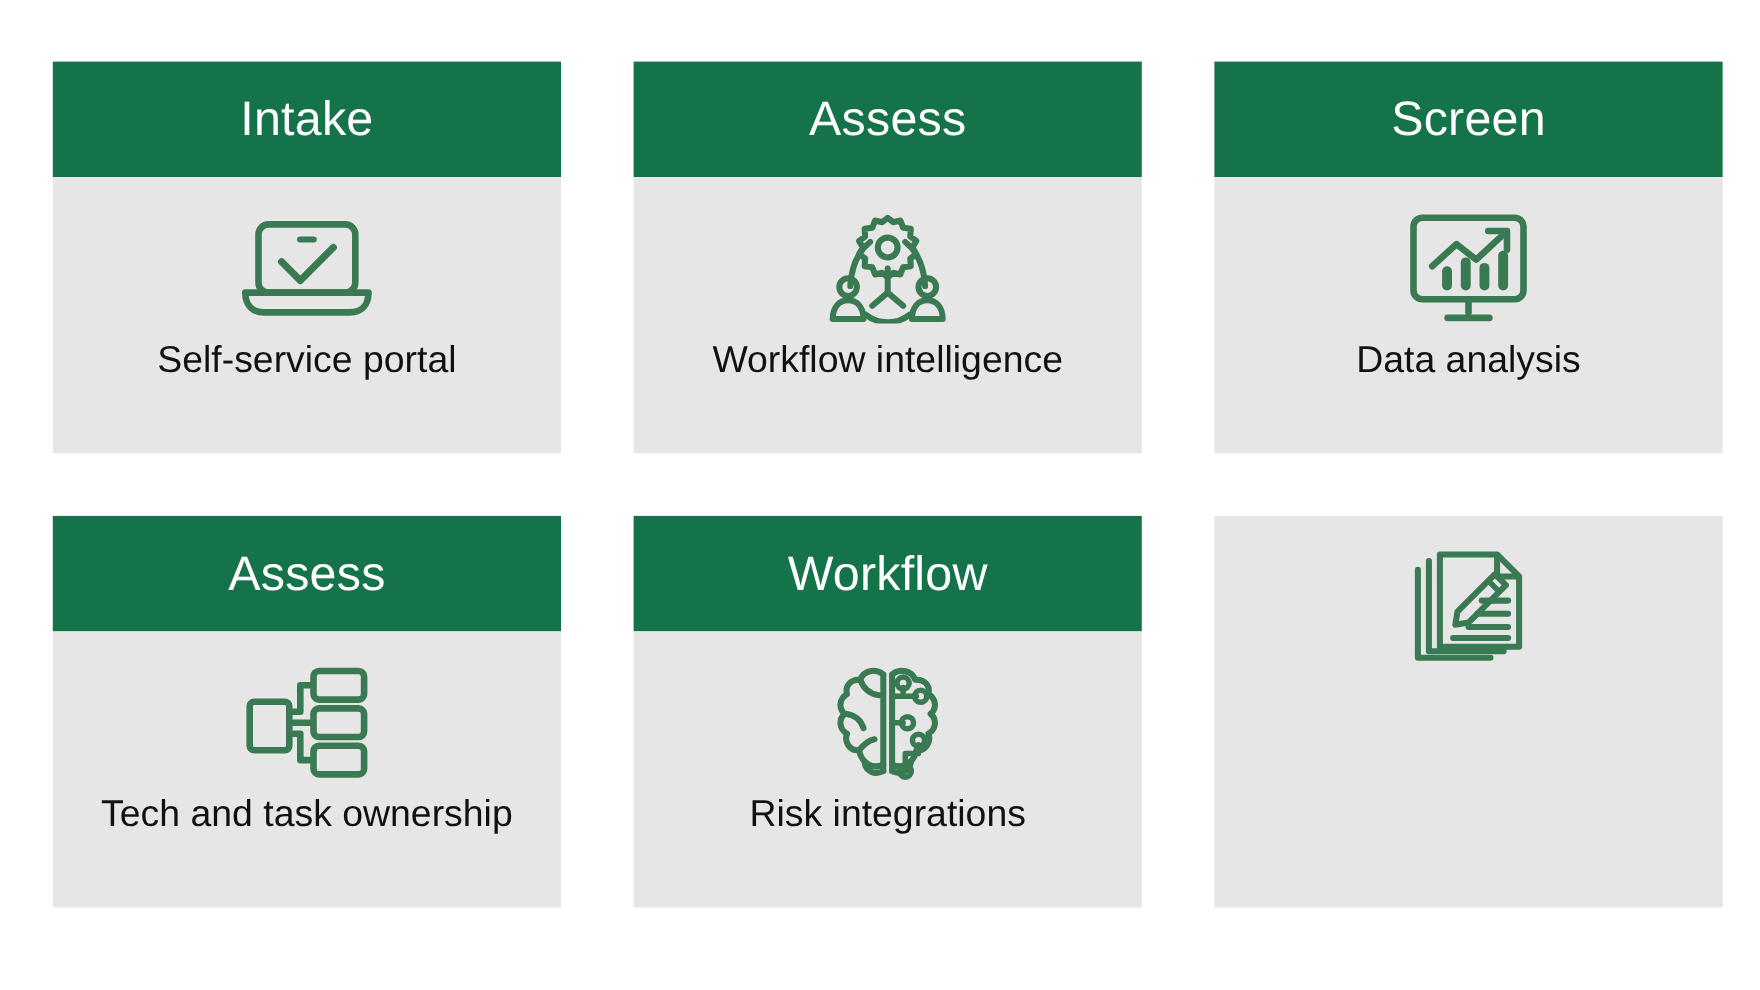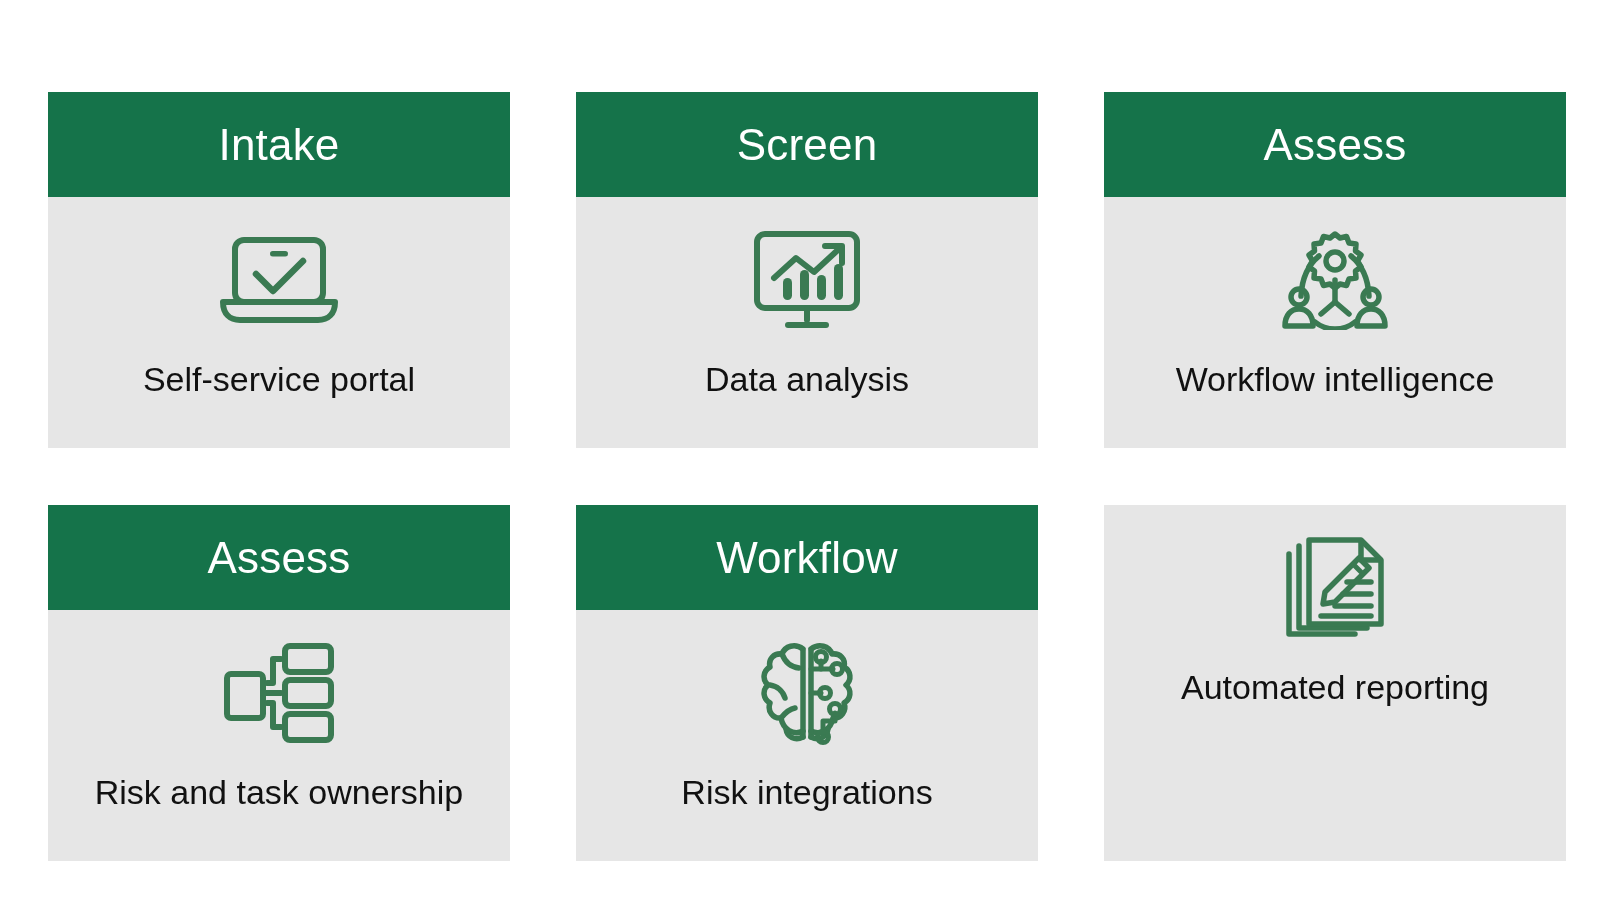--- a/index.html
+++ b/index.html
@@ -12,21 +12,21 @@
     background: #ffffff;
     font-family: "Liberation Sans", sans-serif;
     overflow: hidden;
   }
 
   .board {
     position: relative;
     width: 1600px;
     height: 900px;
     box-sizing: border-box;
-    padding: 92px 48px 60px 48px;
+    padding: 56px 48px 60px 48px;
   }
 
   .grid {
     display: grid;
     grid-template-columns: repeat(3, 462px);
     grid-template-rows: repeat(2, 356px);
     column-gap: 66px;
     row-gap: 57px;
   }
 
@@ -70,21 +70,21 @@
     display: flex;
     align-items: center;
     justify-content: center;
   }
 
   .icon-wrap svg {
     display: block;
   }
 
   .card-label {
-    margin-top: 22px;
+    margin-top: 6px;
     color: #111111;
     font-size: 34px;
     font-weight: 400;
     line-height: 1.1;
     text-align: center;
     padding: 0 8px;
     white-space: nowrap;
     font-family: "Liberation Sans", sans-serif;
   }
 </style>
@@ -101,20 +101,50 @@
       <div class="card-body">
         <span class="icon-wrap">
           <svg width="122" height="96" viewBox="0 0 122 96" fill="none" xmlns="http://www.w3.org/2000/svg">
             <rect x="17" y="8" width="88" height="62" rx="9" stroke="#3a7a52" stroke-width="6"></rect>
             <rect x="52" y="19" width="18" height="5.5" rx="2.75" fill="#3a7a52"></rect>
             <path d="M38 42 L55 59 L85 29" stroke="#3a7a52" stroke-width="6.5" stroke-linecap="round" stroke-linejoin="round"></path>
             <path d="M5 70 H117 C117 82 110 88 100 88 H22 C12 88 5 82 5 70 Z" stroke="#3a7a52" stroke-width="6" stroke-linejoin="round"></path>
           </svg>
         </span>
         <span class="card-label">Self-service portal</span>
+      </div>
+    </div>
+
+    <div class="card">
+      <div class="card-header">
+        <span class="card-title">Assess</span>
+      </div>
+      <div class="card-body">
+        <span class="icon-wrap">
+          <svg width="116" height="100" viewBox="0 0 116 100" fill="none" xmlns="http://www.w3.org/2000/svg">
+
+            <path d="M58 4 L63 8 L69.5 6.5 L72 13 L79 14 L78.5 21 L84 25 L80.5 31 L84 37 L78.5 41 L79 48 L72 49 L69.5 55.5 L63 54 L58 58 L53 54 L46.5 55.5 L44 49 L37 48 L37.5 41 L32 37 L35.5 31 L32 25 L37.5 21 L37 14 L44 13 L46.5 6.5 L53 8 Z" stroke="#3a7a52" stroke-width="5.5" stroke-linejoin="round"></path>
+            <circle cx="58" cy="31" r="9" stroke="#3a7a52" stroke-width="5.5"></circle>
+
+            <path d="M24 66 C25 48 32 34 42 26" stroke="#3a7a52" stroke-width="5.5" stroke-linecap="round"></path>
+            <path d="M92 66 C91 48 84 34 74 26" stroke="#3a7a52" stroke-width="5.5" stroke-linecap="round"></path>
+            <path d="M38 92 C44 97 52 99 58 99 C64 99 72 97 78 92" stroke="#3a7a52" stroke-width="5.5" stroke-linecap="round"></path>
+
+            <path d="M58 50 V72" stroke="#3a7a52" stroke-width="5.5" stroke-linecap="round"></path>
+            <path d="M58 72 L44 84" stroke="#3a7a52" stroke-width="5.5" stroke-linecap="round"></path>
+            <path d="M58 72 L72 84" stroke="#3a7a52" stroke-width="5.5" stroke-linecap="round"></path>
+
+            <circle cx="22" cy="67" r="8" stroke="#3a7a52" stroke-width="5.5"></circle>
+            <path d="M8 96 C8 85 14 79 22 79 C30 79 36 85 36 96 Z" stroke="#3a7a52" stroke-width="5.5" stroke-linejoin="round"></path>
+
+            <circle cx="94" cy="67" r="8" stroke="#3a7a52" stroke-width="5.5"></circle>
+            <path d="M80 96 C80 85 86 79 94 79 C102 79 108 85 108 96 Z" stroke="#3a7a52" stroke-width="5.5" stroke-linejoin="round"></path>
+          </svg>
+        </span>
+        <span class="card-label">Workflow intelligence</span>
       </div>
     </div>
 
     <div class="card">
       <div class="card-header">
         <span class="card-title">Screen</span>
       </div>
       <div class="card-body">
         <span class="icon-wrap">
           <svg width="110" height="100" viewBox="0 0 110 100" fill="none" xmlns="http://www.w3.org/2000/svg">
@@ -132,61 +162,31 @@
         <span class="card-label">Data analysis</span>
       </div>
     </div>
 
     <div class="card">
       <div class="card-header">
         <span class="card-title">Assess</span>
       </div>
       <div class="card-body">
         <span class="icon-wrap">
-          <svg width="116" height="100" viewBox="0 0 116 100" fill="none" xmlns="http://www.w3.org/2000/svg">
-
-            <path d="M58 4 L63 8 L69.5 6.5 L72 13 L79 14 L78.5 21 L84 25 L80.5 31 L84 37 L78.5 41 L79 48 L72 49 L69.5 55.5 L63 54 L58 58 L53 54 L46.5 55.5 L44 49 L37 48 L37.5 41 L32 37 L35.5 31 L32 25 L37.5 21 L37 14 L44 13 L46.5 6.5 L53 8 Z" stroke="#3a7a52" stroke-width="5.5" stroke-linejoin="round"></path>
-            <circle cx="58" cy="31" r="9" stroke="#3a7a52" stroke-width="5.5"></circle>
-
-            <path d="M24 66 C25 48 32 34 42 26" stroke="#3a7a52" stroke-width="5.5" stroke-linecap="round"></path>
-            <path d="M92 66 C91 48 84 34 74 26" stroke="#3a7a52" stroke-width="5.5" stroke-linecap="round"></path>
-            <path d="M38 92 C44 97 52 99 58 99 C64 99 72 97 78 92" stroke="#3a7a52" stroke-width="5.5" stroke-linecap="round"></path>
-
-            <path d="M58 50 V72" stroke="#3a7a52" stroke-width="5.5" stroke-linecap="round"></path>
-            <path d="M58 72 L44 84" stroke="#3a7a52" stroke-width="5.5" stroke-linecap="round"></path>
-            <path d="M58 72 L72 84" stroke="#3a7a52" stroke-width="5.5" stroke-linecap="round"></path>
-
-            <circle cx="22" cy="67" r="8" stroke="#3a7a52" stroke-width="5.5"></circle>
-            <path d="M8 96 C8 85 14 79 22 79 C30 79 36 85 36 96 Z" stroke="#3a7a52" stroke-width="5.5" stroke-linejoin="round"></path>
-
-            <circle cx="94" cy="67" r="8" stroke="#3a7a52" stroke-width="5.5"></circle>
-            <path d="M80 96 C80 85 86 79 94 79 C102 79 108 85 108 96 Z" stroke="#3a7a52" stroke-width="5.5" stroke-linejoin="round"></path>
-          </svg>
-        </span>
-        <span class="card-label">Workflow intelligence</span>
-      </div>
-    </div>
-
-    <div class="card">
-      <div class="card-header">
-        <span class="card-title">Assess</span>
-      </div>
-      <div class="card-body">
-        <span class="icon-wrap">
           <svg width="112" height="102" viewBox="0 0 112 102" fill="none" xmlns="http://www.w3.org/2000/svg">
             <rect x="4" y="32" width="36" height="44" rx="4" stroke="#3a7a52" stroke-width="6"></rect>
             <rect x="62" y="4" width="46" height="26" rx="5" stroke="#3a7a52" stroke-width="6"></rect>
             <rect x="62" y="38" width="46" height="26" rx="5" stroke="#3a7a52" stroke-width="6"></rect>
             <rect x="62" y="72" width="46" height="26" rx="5" stroke="#3a7a52" stroke-width="6"></rect>
             <path d="M40 51 H58" stroke="#3a7a52" stroke-width="6" stroke-linecap="round"></path>
             <path d="M44 41 H50 V17 H58" stroke="#3a7a52" stroke-width="6" stroke-linecap="round" stroke-linejoin="round"></path>
             <path d="M44 61 H50 V85 H58" stroke="#3a7a52" stroke-width="6" stroke-linecap="round" stroke-linejoin="round"></path>
           </svg>
         </span>
-        <span class="card-label">Risk and task ownership</span>
+        <span class="card-label">Tech and task ownership</span>
       </div>
     </div>
 
     <div class="card">
       <div class="card-header">
         <span class="card-title">Workflow</span>
       </div>
       <div class="card-body">
         <span class="icon-wrap">
           <svg width="100" height="104" viewBox="0 0 100 104" fill="none" xmlns="http://www.w3.org/2000/svg">
@@ -230,18 +230,17 @@
 
             <path d="M76 22 L86 32 L52 66 L40 68 L42 56 Z" stroke="#3a7a52" stroke-width="5.5" stroke-linejoin="round"></path>
             <path d="M70 28 L80 38" stroke="#3a7a52" stroke-width="5"></path>
 
             <path d="M64 46 H88" stroke="#3a7a52" stroke-width="5.5" stroke-linecap="round"></path>
             <path d="M60 58 H88" stroke="#3a7a52" stroke-width="5.5" stroke-linecap="round"></path>
             <path d="M52 70 H88" stroke="#3a7a52" stroke-width="5.5" stroke-linecap="round"></path>
             <path d="M38 80 H88" stroke="#3a7a52" stroke-width="5.5" stroke-linecap="round"></path>
           </svg>
         </span>
-        <span class="card-label">Automated reporting</span>
       </div>
     </div>
 
   </div>
 </div>
 
 </body></html>

